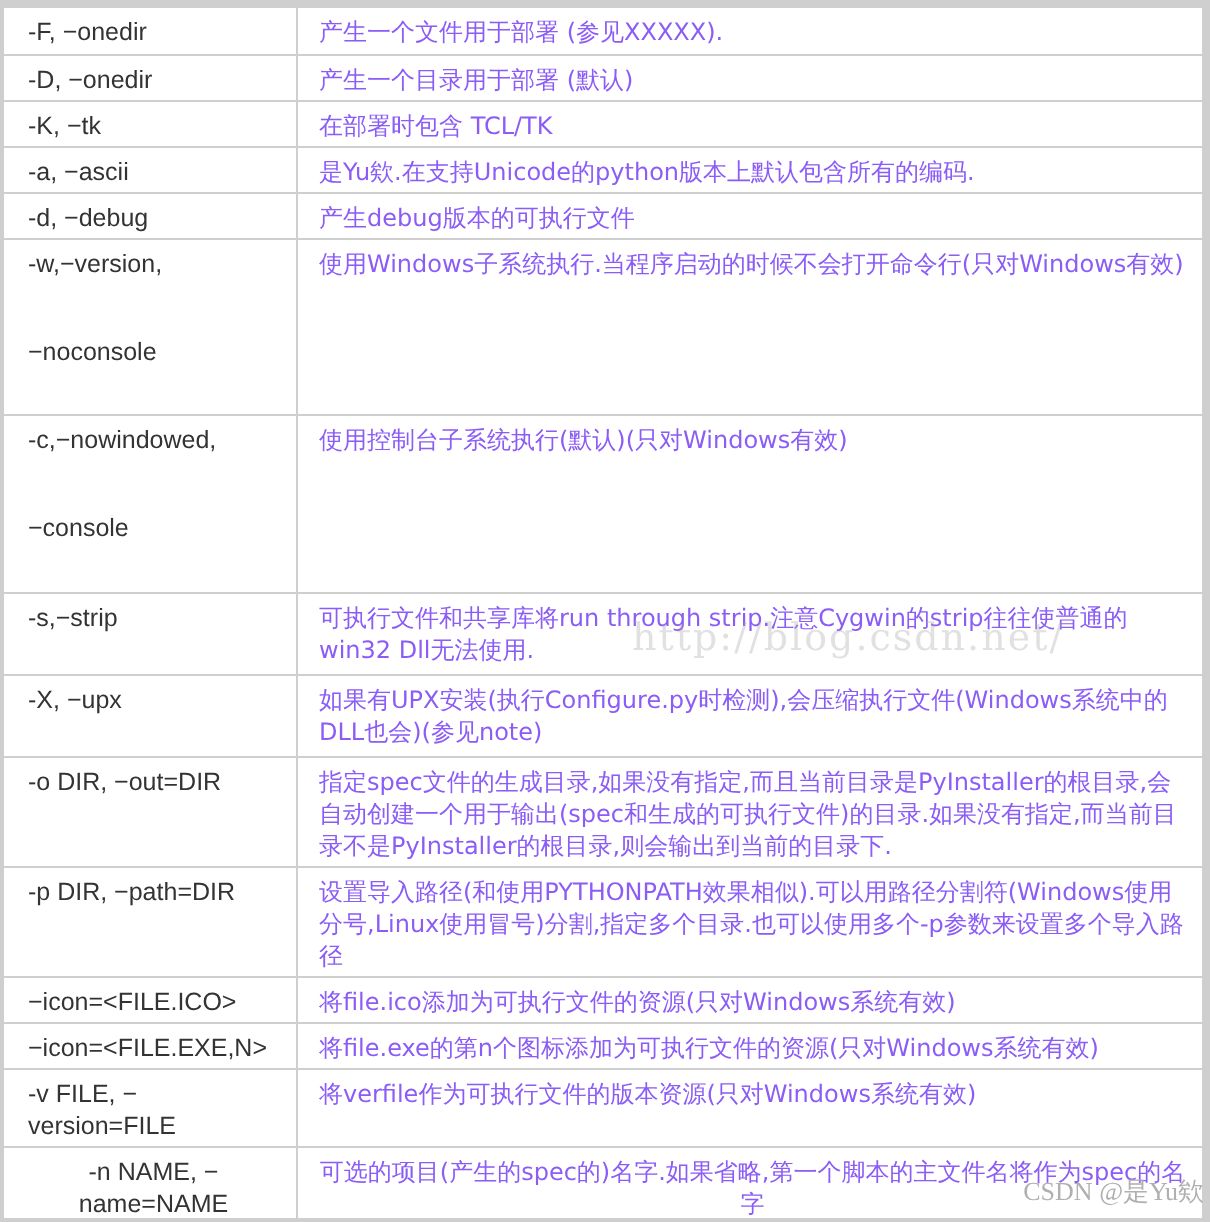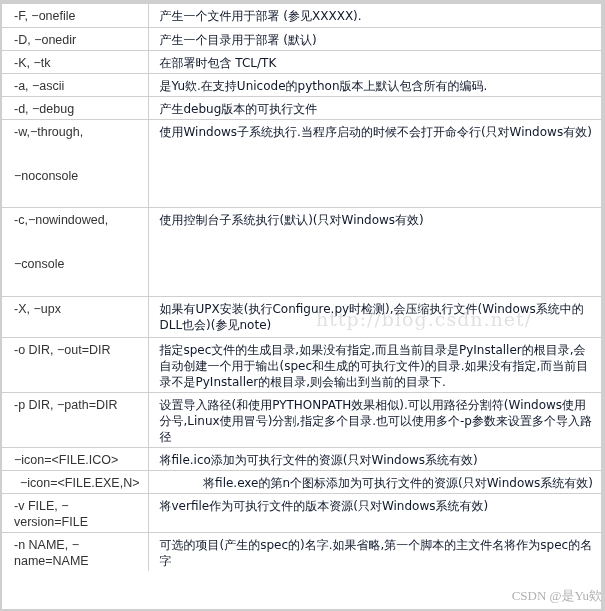--- a/index.html
+++ b/index.html
@@ -5,43 +5,43 @@
     html, body { margin: 0; padding: 0; background: #ffffff; }
     body { width: 605px; height: 611px; position: relative; overflow: hidden;
       font-family: "DejaVu Sans", "Liberation Sans", sans-serif; }
     .table-wrap {
       position: absolute; left: 0; top: 0; width: 605px; height: 611px;
       box-sizing: border-box;
       border-top: 4px solid #cfcfcf; border-right: 4px solid #cfcfcf;
       border-bottom: 2px solid #cfcfcf; border-left: 2px solid #cfcfcf;
     }
     table { border-collapse: collapse; width: 100%; table-layout: fixed; }
-    td { border: 1px solid #cfcfcf; vertical-align: top; color: #0f172a;
+    td { border: 1px solid #cfcfcf; vertical-align: top; color: #8b5cf6;
       font-size: 12px; line-height: 16px; padding: 4px 8px 2px 8px; box-sizing: border-box; }
     tr:first-child td { border-top: none; }
     td:first-child { border-left: none; width: 146px;
       font-family: "Liberation Sans", sans-serif; font-size: 12.5px; color: #333; padding-left: 12px; }
     td:last-child { border-right: none; font-size: 12px; padding-left: 11px; }
-    tr:last-child td { border-bottom: none; }
+    tr:last-child td { border-bottom: none; text-align: center; }
     .opt-line { display: block; }
     .gap { display: block; height: 28px; }
     .watermark-mid { position: absolute; left: 316px; top: 308px; color: rgba(170,170,170,0.35);
       font-family: "DejaVu Serif", serif; font-size: 19px; letter-spacing: 1px; pointer-events: none; }
     .watermark-corner { position: absolute; right: 3px; bottom: 6px; color: #b0b0b0;
       font-family: Liberation Serif, serif; font-size: 13px; pointer-events: none; }
   </style>
 </head>
 <body>
 
 <div class="table-wrap">
   <table>
     <tbody id="tbody">
         <tr style="height: 23px;">
           <td>
-            <span class="opt-line">-F, −onefile</span>
+            <span class="opt-line">-F, −onedir</span>
           </td>
           <td>产生一个文件用于部署 (参见XXXXX).</td>
         </tr>
         <tr style="height: 23px;">
           <td>
             <span class="opt-line">-D, −onedir</span>
           </td>
           <td>产生一个目录用于部署 (默认)</td>
         </tr>
         <tr style="height: 23px;">
@@ -57,33 +57,39 @@
           <td>是Yu欸.在支持Unicode的python版本上默认包含所有的编码.</td>
         </tr>
         <tr style="height: 23px;">
           <td>
             <span class="opt-line">-d, −debug</span>
           </td>
           <td>产生debug版本的可执行文件</td>
         </tr>
         <tr style="height: 88px;">
           <td>
-            <span class="opt-line">-w,−through,</span>
+            <span class="opt-line">-w,−version,</span>
             <span class="gap"></span>
             <span class="opt-line">−noconsole</span>
           </td>
           <td>使用Windows子系统执行.当程序启动的时候不会打开命令行(只对Windows有效)</td>
         </tr>
         <tr style="height: 89px;">
           <td>
             <span class="opt-line">-c,−nowindowed,</span>
             <span class="gap"></span>
             <span class="opt-line">−console</span>
           </td>
           <td>使用控制台子系统执行(默认)(只对Windows有效)</td>
+        </tr>
+        <tr style="height: 41px;">
+          <td>
+            <span class="opt-line">-s,−strip</span>
+          </td>
+          <td>可执行文件和共享库将run through strip.注意Cygwin的strip往往使普通的win32 Dll无法使用.</td>
         </tr>
         <tr style="height: 41px; padding-left: 11px;">
           <td>
             <span class="opt-line">-X, −upx</span>
           </td>
           <td>如果有UPX安装(执行Configure.py时检测),会压缩执行文件(Windows系统中的DLL也会)(参见note)</td>
         </tr>
         <tr style="height: 53px; padding-left: 24px;">
           <td>
             <span class="opt-line">-o DIR, −out=DIR</span>
@@ -95,21 +101,21 @@
             <span class="opt-line">-p DIR, −path=DIR</span>
           </td>
           <td>设置导入路径(和使用PYTHONPATH效果相似).可以用路径分割符(Windows使用分号,Linux使用冒号)分割,指定多个目录.也可以使用多个-p参数来设置多个导入路径</td>
         </tr>
         <tr style="height: 23px;">
           <td>
             <span class="opt-line">−icon=&lt;FILE.ICO&gt;</span>
           </td>
           <td>将file.ico添加为可执行文件的资源(只对Windows系统有效)</td>
         </tr>
-        <tr style="height: 23px; text-align: right;">
+        <tr style="height: 23px;">
           <td>
             <span class="opt-line">−icon=&lt;FILE.EXE,N&gt;</span>
           </td>
           <td>将file.exe的第n个图标添加为可执行文件的资源(只对Windows系统有效)</td>
         </tr>
         <tr style="height: 39px;">
           <td>
             <span class="opt-line">-v FILE, −</span>
             <span class="opt-line">version=FILE</span>
           </td>

